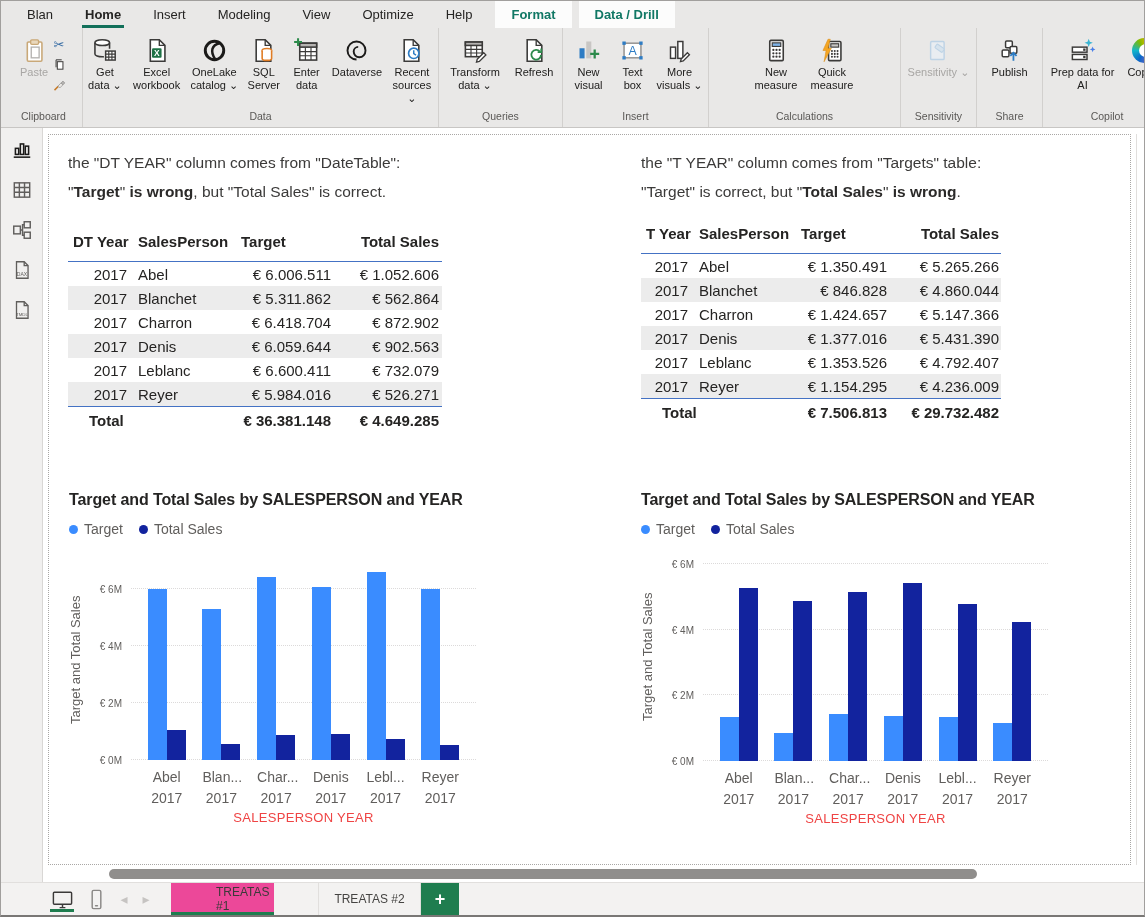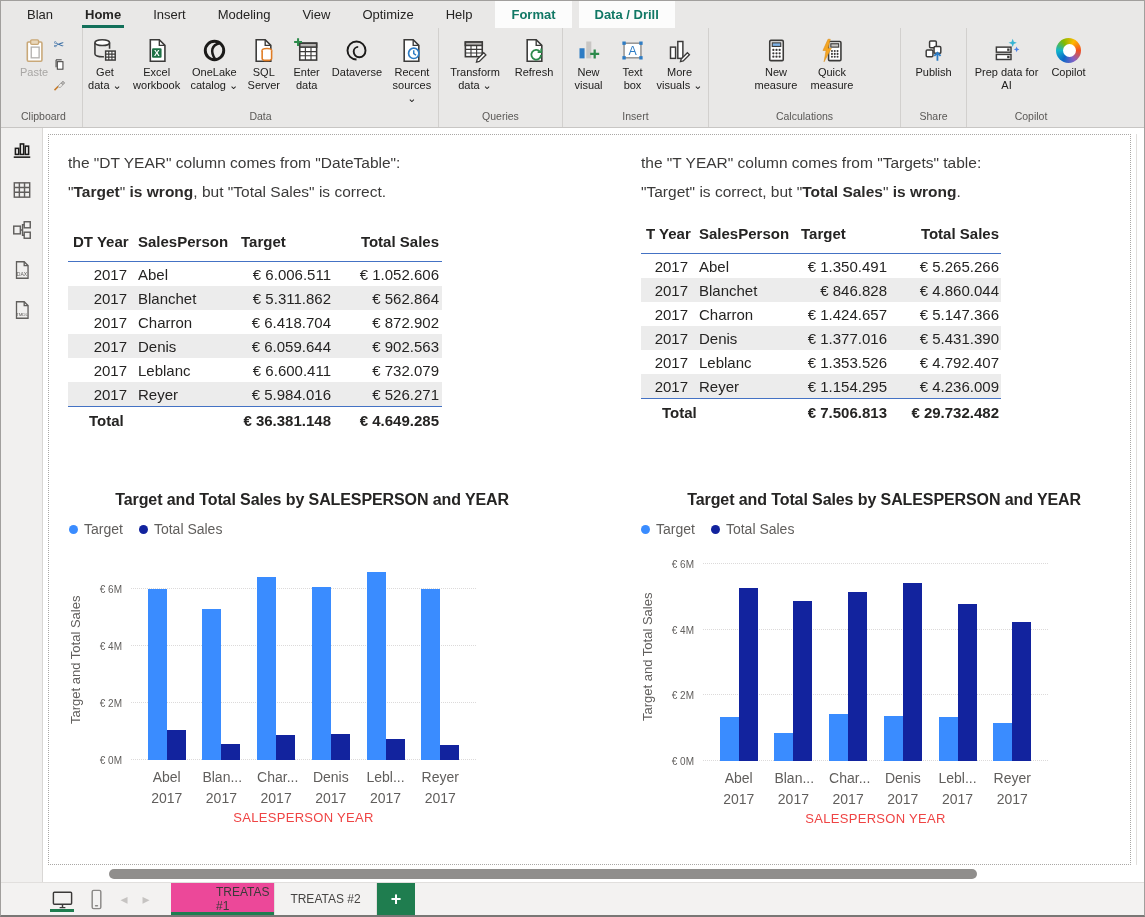--- a/index.html
+++ b/index.html
@@ -55,21 +55,21 @@
   .tcell{overflow:hidden;white-space:nowrap;}
   .tcell.c0{text-align:right;padding-right:9px;}
   .tcell.c1{text-align:left;padding-left:2px;}
   .tcell.c2,.tcell.c3{text-align:right;padding-right:2px;}
   .thead .c0{text-align:left;padding-left:5px;}
   .thead .c2{text-align:left;padding-right:0;}
   .ttotal .c0{text-align:left;padding-left:21px;}
 
   
   .chart{position:absolute;width:450px;height:348px;}
-  .chart-title{font-size:16px;font-weight:700;color:#252423;padding-left:10px;letter-spacing:-0.1px;white-space:nowrap;text-align:right;}
+  .chart-title{font-size:16px;font-weight:700;color:#252423;padding-left:10px;letter-spacing:-0.1px;white-space:nowrap;}
   .legend{display:flex;gap:16px;padding-left:10px;margin-top:12px;}
   .legend-item{display:flex;align-items:center;gap:6px;font-size:14px;color:#605E5C;}
   .legend-dot{width:9px;height:9px;border-radius:50%;}
   .plotwrap{position:absolute;left:72px;width:345px;}
   .chart-1 .plotwrap{top:69px;}
   .chart-2 .plotwrap{top:61px;}
   .plot{position:relative;}
   .chart-1 .plot{height:200px;}
   .chart-2 .plot{height:209px;}
   .grid{position:absolute;left:0;right:0;height:0;border-top:1px dotted #DCDADA;}
@@ -85,21 +85,21 @@
   
   .bottombar{height:33px;background:#F3F2F1;border-top:1px solid #E1DFDD;display:flex;align-items:stretch;padding-left:44px;flex:none;}
   .viewbtn{width:34px;display:flex;align-items:center;justify-content:center;position:relative;cursor:pointer;}
   .viewbtn svg{width:23px;height:23px;}
   .viewbtn.active::after{content:"";position:absolute;bottom:3px;left:5px;right:5px;height:3px;background:#1F7D4F;}
   .navarrow{width:22px;display:flex;align-items:center;justify-content:center;color:#C6C4C2;font-size:14px;margin-top:-1px;}
   .pagetabs{display:flex;margin-left:14px;}
   .pagetab{width:103px;display:flex;align-items:center;justify-content:center;font-size:12px;color:#3B3A39;position:relative;cursor:pointer;}
   .pagetab.active{background:#ec4899;padding-left:45px;}
   .pagetab.active::after{content:"";position:absolute;left:0;right:0;bottom:0;height:3px;background:#1F7D4F;}
-  .pagetab.inactive{border-right:1px solid #E1DFDD;border-left:1px solid #E1DFDD;color:#454442;}
+  .pagetab.inactive{border-right:1px solid #E1DFDD;border-left:1px solid #E1DFDD;color:#454442;margin-left:44px;}
   .addpage{width:38px;background:#1F7D4F;color:#fff;display:flex;align-items:center;justify-content:center;font-size:18px;font-weight:700;cursor:pointer;}
 </style>
 </head>
 <body>
 
 <div id="app">
 
   <div class="tabbar">
     <div style="display:flex;align-items:stretch;">
         <div class="tab">Blan</div>
@@ -335,20 +335,34 @@
                 </g>
                 <path d="M8 2 L3.5 12h2.8L4.5 22l6.5-12H8L10 2z" fill="#F5A623" stroke="#D98C1A" stroke-width=".5"></path>
               </svg>
             </div>
           <div class="rlbl">Quick measure</div>
         </div>
       </div>
       <div class="rlabel">Calculations</div>
     </div>
 
+    <div class="rgroup" style="width:76px">
+      <div class="rbuttons">
+        <div class="rbtn disabled" style="width:66px">
+          <div class="ricon">
+              <svg viewBox="0 0 24 24" opacity="0.55">
+                <rect x="5" y="4" width="12" height="16" rx="1" fill="#EAF2FA" stroke="#9CC3E5" stroke-width="1.3"></rect>
+                <rect x="9" y="8" width="8" height="4" rx="1" transform="rotate(35 13 10)" fill="#C9E0F2" stroke="#9CC3E5"></rect>
+              </svg>
+            </div>
+          <div class="rlbl">Sensitivity ⌄</div>
+        </div>
+      </div>
+      <div class="rlabel">Sensitivity</div>
+    </div>
 
     <div class="rgroup" style="width:66px">
       <div class="rbuttons">
         <div class="rbtn" style="width:52px">
           <div class="ricon">
               <svg viewBox="0 0 24 24">
                 <rect x="8.5" y="3.5" width="6" height="6" rx="1" fill="#fff" stroke="#3B3A39" stroke-width="1.3"></rect>
                 <rect x="12.5" y="8.5" width="6" height="6" rx="1" fill="#fff" stroke="#3B3A39" stroke-width="1.3"></rect>
                 <rect x="5.5" y="11.5" width="6" height="6" rx="1" fill="#fff" stroke="#3B3A39" stroke-width="1.3"></rect>
                 <path d="M15.5 21v-7 M12.7 16.8 L15.5 14l2.8 2.8" fill="none" stroke="#2E7CC4" stroke-width="1.6"></path>

